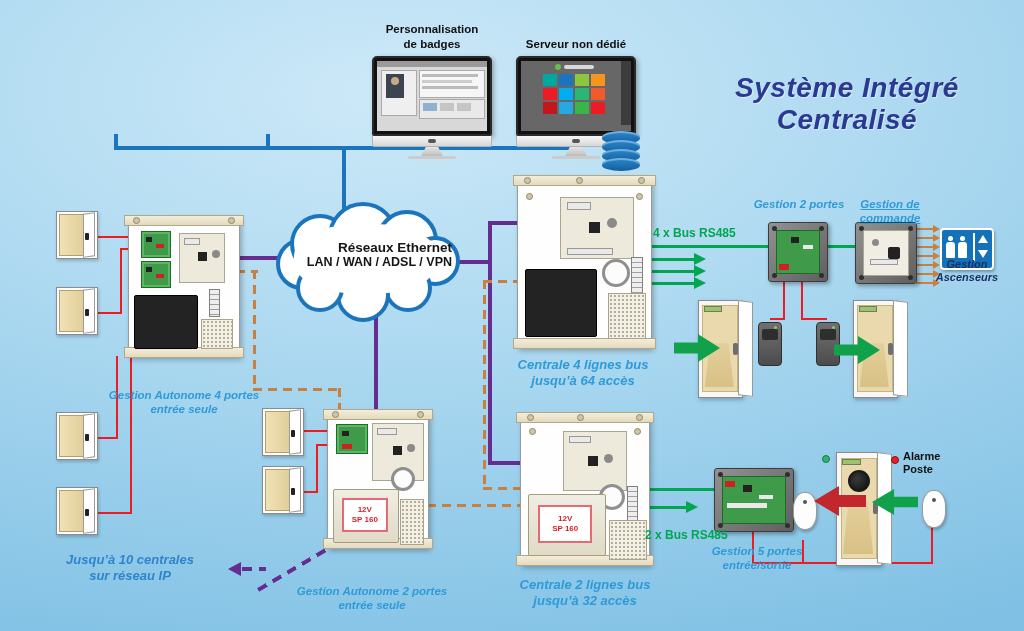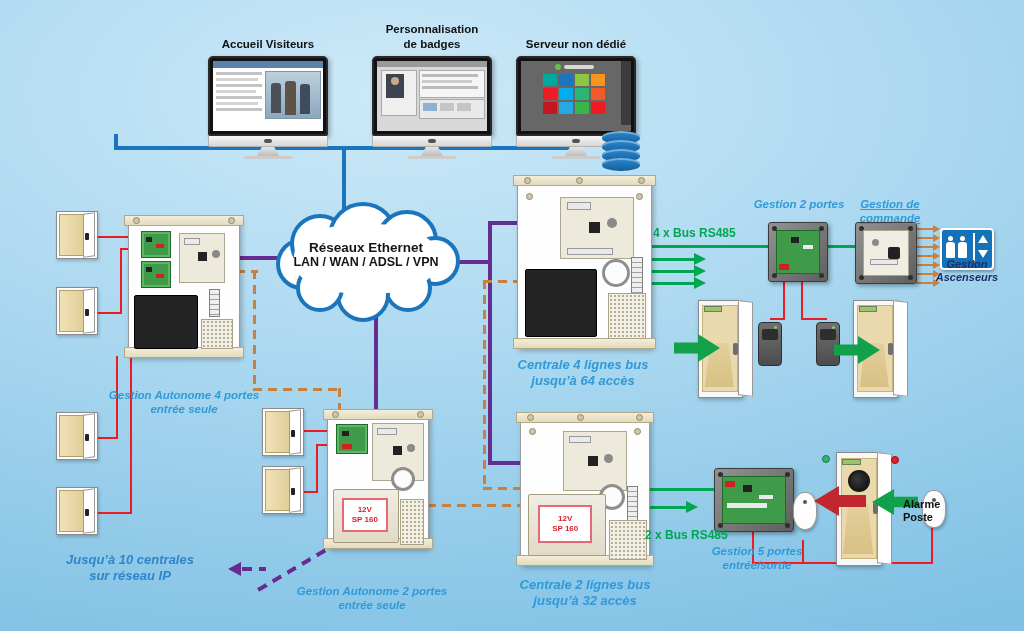--- a/index.html
+++ b/index.html
@@ -44,21 +44,21 @@
          border-radius:0 0 2px 2px;position:relative;}
   .mchin::after{content:"";position:absolute;left:50%;top:3px;width:8px;height:4px;margin-left:-4px;background:#555;border-radius:2px;}
   .mstand{width:22px;height:9px;margin:0 auto;background:linear-gradient(#e6e6e6,#bdbdbd);
           clip-path:polygon(22% 0,78% 0,100% 100%,0 100%);}
   .mbase{width:48px;height:3px;margin:0 auto;background:#cccccc;border-radius:2px;}
   .sc{position:absolute;}
   
   .cloud{position:absolute;z-index:3;}
   .bump{position:absolute;background:#fff;border:4px solid #1b75bc;border-radius:50%;}
   .cmask{position:absolute;background:#fff;border-radius:45%;}
-  .ctext{position:absolute;z-index:2;width:100%;text-align:center;font-weight:bold;color:#151515;}
+  .ctext{position:absolute;z-index:2;width:100%;text-align:right;font-weight:bold;color:#151515;}
   .ctext .l1{font-size:13.5px;} .ctext .l2{font-size:12.5px;}
   
   .cab{position:absolute;background:#fefefe;border:1px solid #9a9a9a;box-shadow:2px 3px 5px rgba(0,0,0,.25);z-index:2;}
   .cap{position:absolute;left:-5px;right:-5px;height:9px;background:linear-gradient(#f4edd9,#e3dabe);border:1px solid #b2a888;}
   .cap.t{top:-2px;} .cap.b{bottom:-2px;}
   .screw{position:absolute;width:5px;height:5px;border-radius:50%;background:#cdc6ac;border:1px solid #93895f;}
   .pcb-g{position:absolute;background:#3f9b49;border:1px solid #1e6b29;box-shadow:inset 0 0 0 2px #5cb763;}
   .pcb-w{position:absolute;background:#edeadb;border:1px solid #aaa693;}
   .chip{position:absolute;background:#222;} .chip.w{background:#e9e9e9;} .chip.r{background:#cc2222;} .chip.s{background:#8a8a8a;border-radius:50%;}
   .batt-k{position:absolute;background:#232323;border:1px solid #000;border-radius:2px;}
@@ -110,51 +110,31 @@
   .db{position:absolute;z-index:3;}
   .disc{width:38px;height:13px;background:linear-gradient(#2a8ad0,#155e9c);border-radius:50%/45%;margin-top:-4px;
         box-shadow:inset 0 2px 0 rgba(255,255,255,.35);}
   .camdev{position:absolute;border-radius:50%;background:radial-gradient(circle at 40% 40%,#3a3a3a,#0d0d0d);z-index:4;border:2px solid #1a1a1a;}
 </style>
 </head>
 <body>
 
 <div id="canvas">
 
+  <div class="title" style="left:687px;top:72px;width:320px;">Système Intégré
+Centralisé</div>
 
   <div class="wire blue" style="left:114px;top:146px;width:464px;height:4px;"></div>
   <div class="wire blue" style="left:114px;top:134px;width:4px;height:14px;"></div>
   <div class="wire blue" style="left:266px;top:134px;width:4px;height:14px;"></div>
   <div class="wire blue" style="left:428px;top:134px;width:4px;height:14px;"></div>
   <div class="wire blue" style="left:574px;top:134px;width:4px;height:14px;"></div>
   <div class="wire blue" style="left:342px;top:146px;width:4px;height:70px;"></div>
 
 
-  <div class="monitor" style="left:208px;top:56px;">
-    <div class="mlabel">Accueil Visiteurs</div>
-    <div class="mframe">
-      <div class="mscreen">
-        <div class="sc" style="left:0;top:0;width:110px;height:7px;background:#5b84ad;"></div>
-        <div class="sc" style="left:3px;top:11px;width:46px;height:3px;background:#c3c3c3;"></div>
-        <div class="sc" style="left:3px;top:17px;width:42px;height:3px;background:#d4d4d4;"></div>
-        <div class="sc" style="left:3px;top:23px;width:46px;height:3px;background:#c3c3c3;"></div>
-        <div class="sc" style="left:3px;top:29px;width:40px;height:3px;background:#d4d4d4;"></div>
-        <div class="sc" style="left:3px;top:35px;width:46px;height:3px;background:#c3c3c3;"></div>
-        <div class="sc" style="left:3px;top:41px;width:42px;height:3px;background:#d4d4d4;"></div>
-        <div class="sc" style="left:3px;top:47px;width:46px;height:3px;background:#c3c3c3;"></div>
-        <div class="sc" style="left:52px;top:10px;width:54px;height:46px;background:linear-gradient(#bcd0de,#8ba8bd);border:1px solid #7f97a9;"></div>
-        <div class="sc" style="left:58px;top:22px;width:10px;height:30px;background:#4a4f5a;border-radius:3px 3px 0 0;"></div>
-        <div class="sc" style="left:72px;top:20px;width:11px;height:34px;background:#5d5348;border-radius:3px 3px 0 0;"></div>
-        <div class="sc" style="left:87px;top:23px;width:10px;height:30px;background:#3f4c5e;border-radius:3px 3px 0 0;"></div>
-      </div>
-    </div>
-    <div class="mchin"></div>
-    <div class="mstand"></div>
-    <div class="mbase"></div>
-  </div>
 
   <div class="monitor" style="left:516px;top:56px;">
     <div class="mlabel">Serveur non dédié</div>
     <div class="mframe">
       <div class="mscreen" style="background:#676767;">
         <div class="sc" style="right:0;top:0;width:10px;height:64px;background:#3c3c3c;"></div>
         <div class="sc" style="left:34px;top:3px;width:6px;height:6px;background:#6abf4b;border-radius:50%;"></div>
         <div class="sc" style="left:43px;top:4px;width:30px;height:4px;background:#d9d9d9;border-radius:2px;"></div>
         <div class="sc" style="left:22px;top:13px;width:14px;height:12px;background:#00a99d;"></div>
         <div class="sc" style="left:38px;top:13px;width:14px;height:12px;background:#1b75bc;"></div>
@@ -514,16 +494,16 @@
       <div class="dl-closer"></div>
       <div class="dl-leaf"></div>
       <div class="dl-handle"></div>
   </div>
   <div class="camdev" style="left:848px;top:470px;width:18px;height:18px;"></div>
   <div class="fat left" style="left:814px;top:486px;width:52px;height:30px;background:#c1272d;"></div>
   <div class="fat left" style="left:872px;top:489px;width:46px;height:26px;background:#12a14b;"></div>
   <div class="ovreader" style="left:922px;top:490px;"></div>
   <div class="dot" style="left:822px;top:455px;background:#2bb673;border:1px solid #1a7a4a;"></div>
   <div class="dot" style="left:891px;top:456px;background:#ed1c24;border:1px solid #8d0f14;"></div>
-  <div class="lbl lbl-black" style="left:903px;top:450px;width:64px;font-weight:bold;margin-top:48px;">Alarme
+  <div class="lbl lbl-black" style="left:903px;top:450px;width:64px;font-weight:bold;">Alarme
 Poste</div>
 
 </div>
 
 </body></html>

